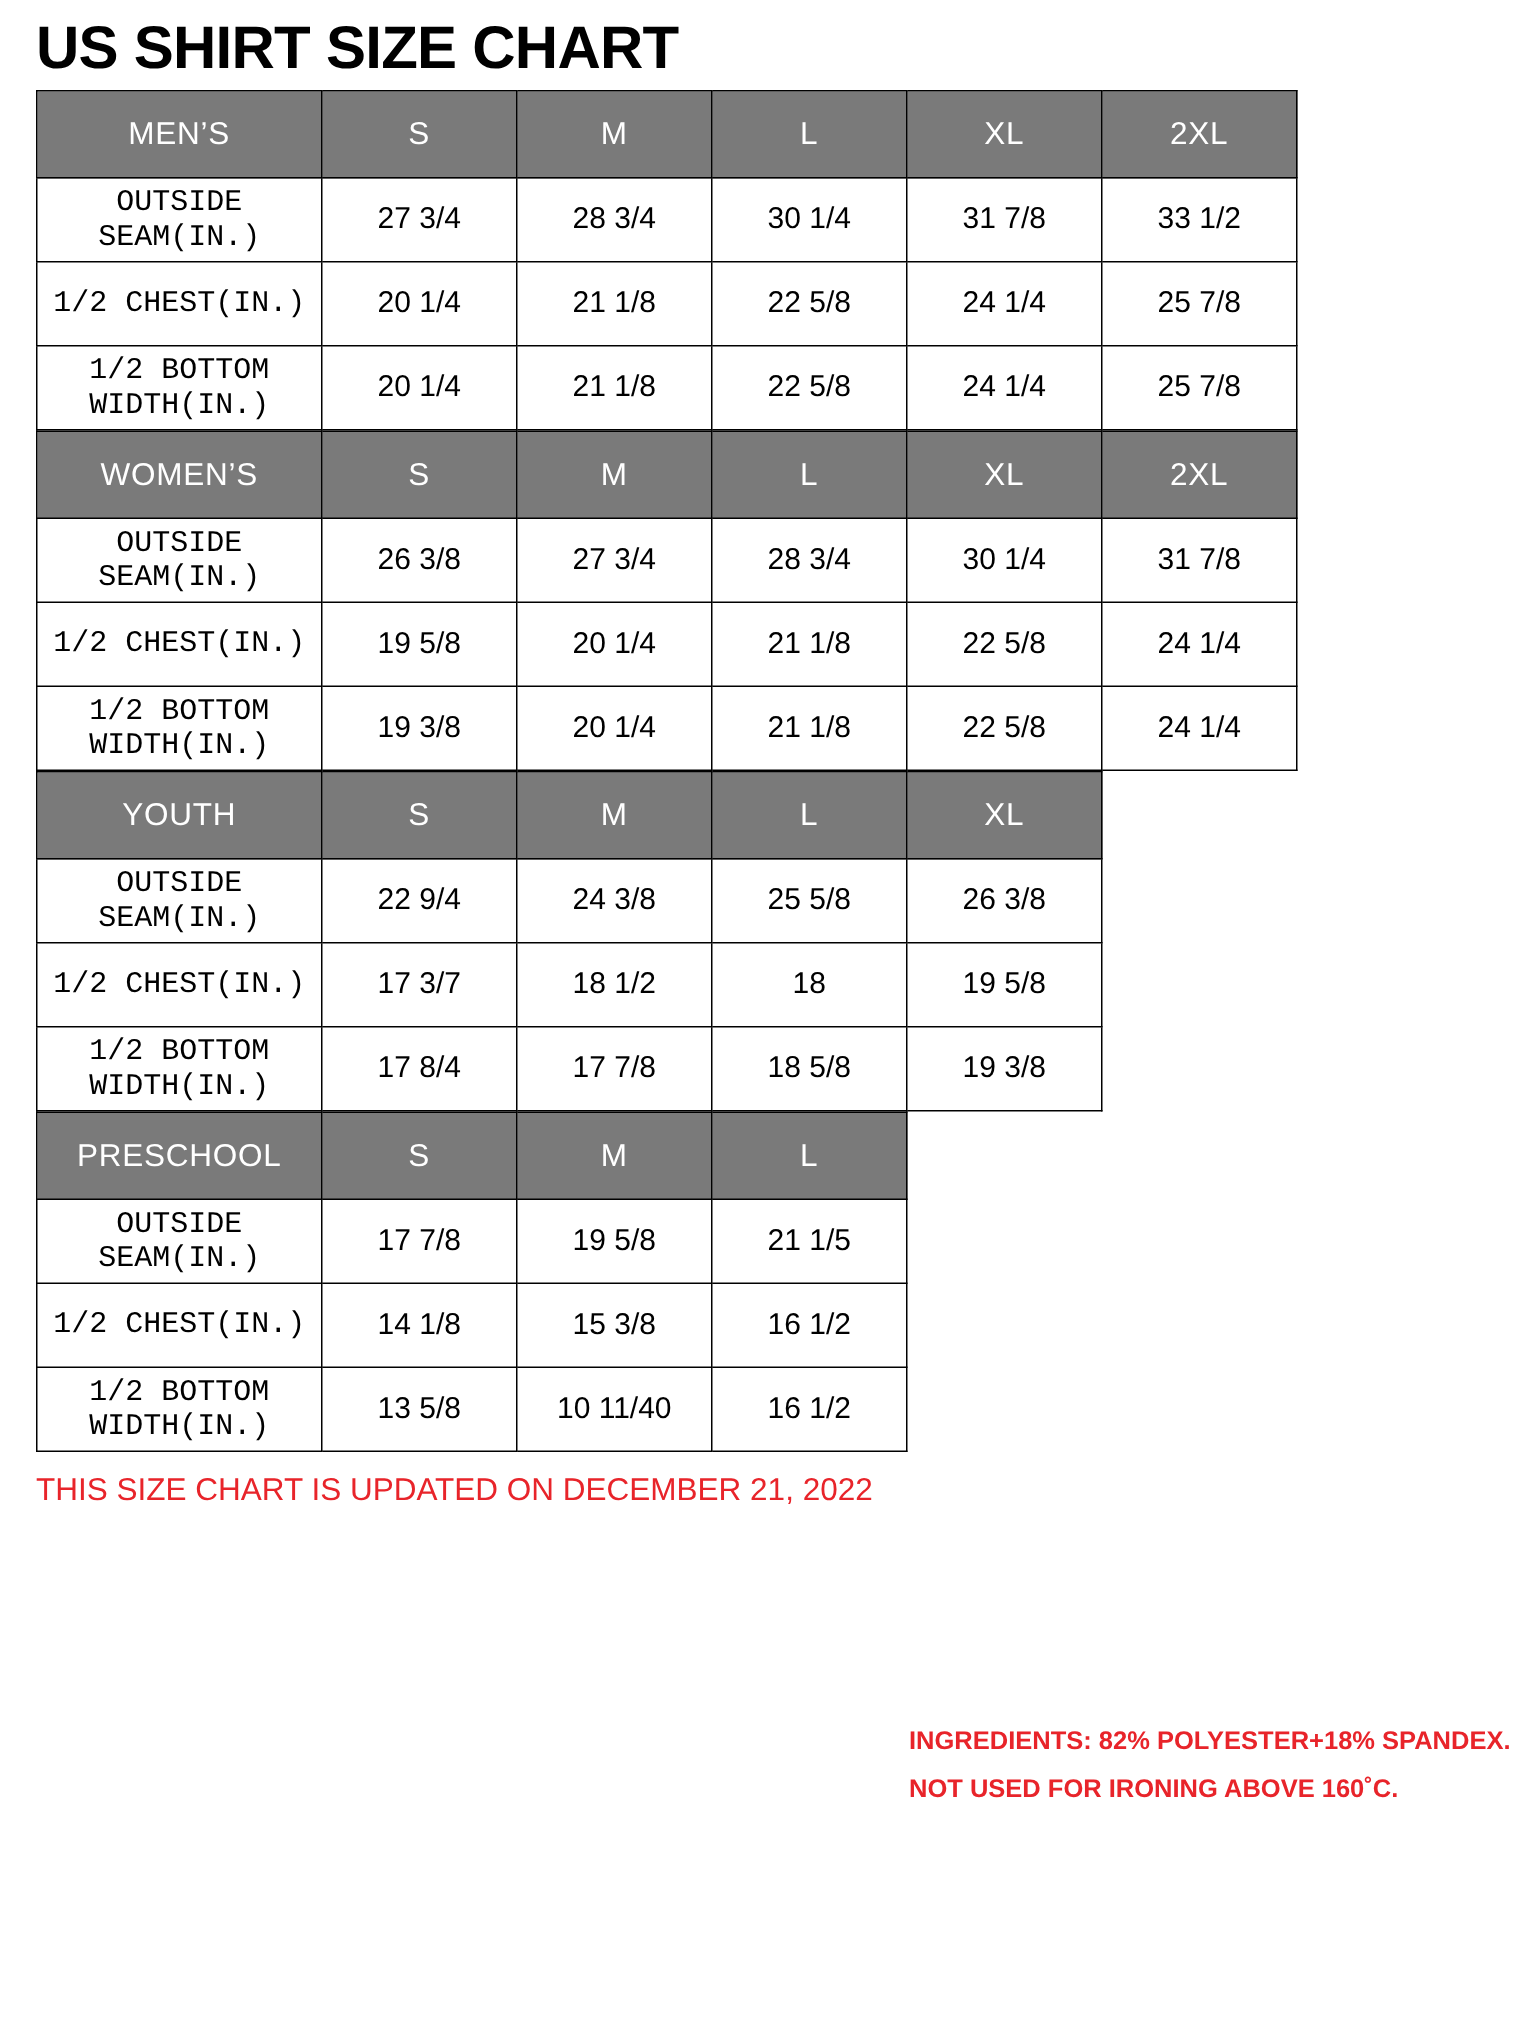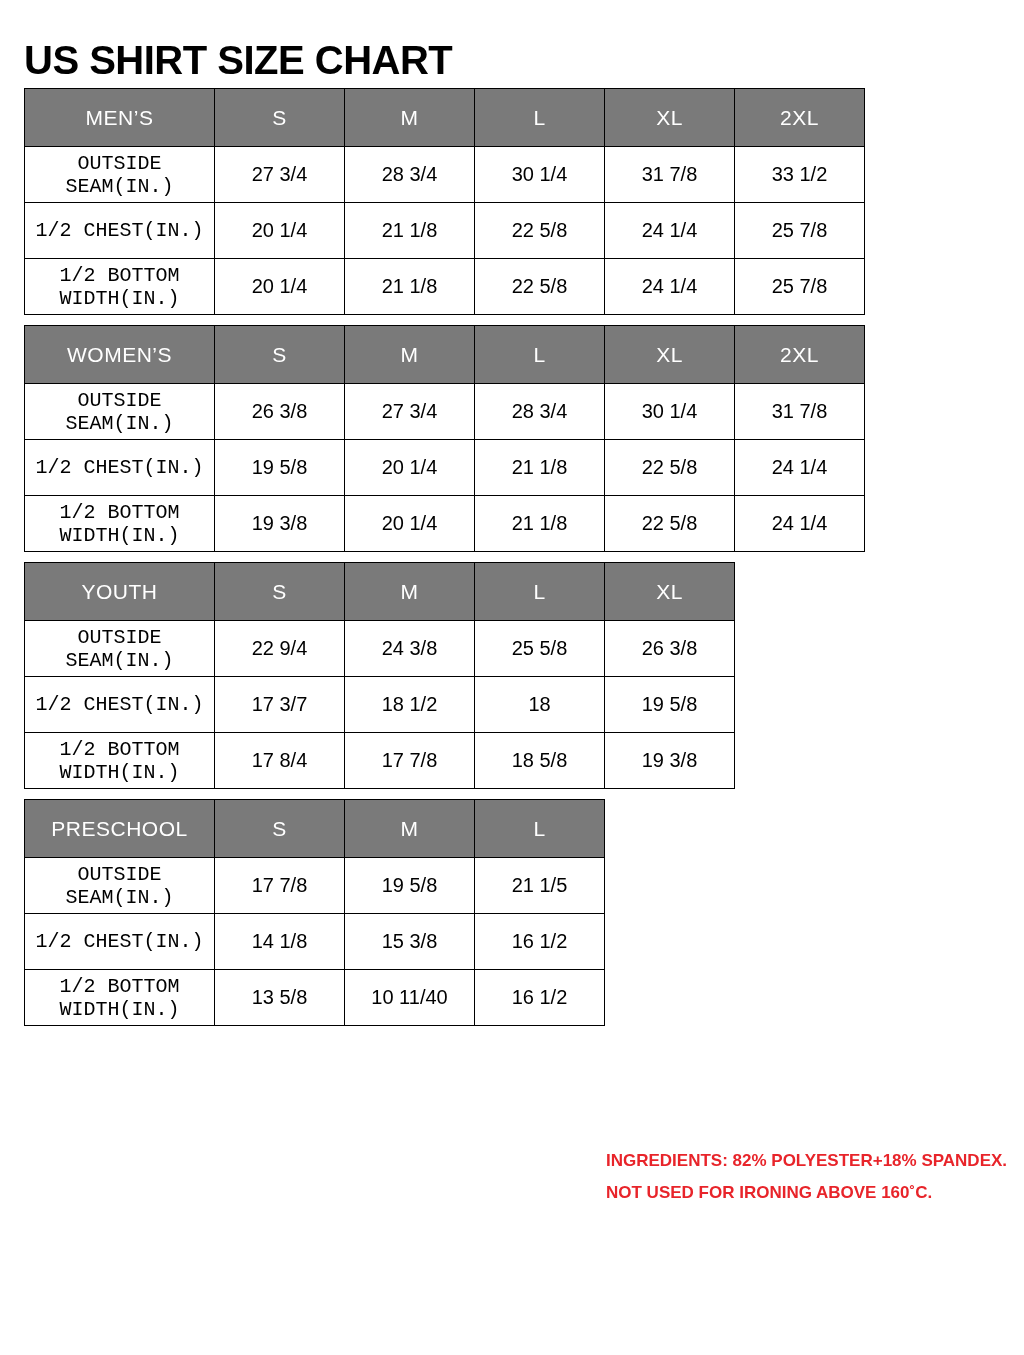--- a/index.html
+++ b/index.html
@@ -9,42 +9,41 @@
   }
   body {
     width: 1024px;
     height: 1355px;
     font-family: "Liberation Sans", sans-serif;
     color: #000000;
     position: relative;
     overflow: hidden;
   }
   .page {
-    padding: 30px 24px 0 24px;
+    padding: 2px 24px 0 24px;
     box-sizing: border-box;
     width: 940px;
   }
   .title {
     font-size: 40px;
     font-weight: bold;
     letter-spacing: -0.5px;
     margin: 8px 0 6px 0;
     line-height: 1.1;
   }
   .note {
     color: #e8242a;
     font-size: 21px;
     line-height: 1.35;
     margin: 0 0 14px 0;
     max-width: 930px;
   }
   table.size-table {
     border-collapse: collapse;
     table-layout: fixed;
-    margin-bottom: 10px;
   }
   table.size-table td, table.size-table th {
     border: 1px solid #000000;
     text-align: center;
     vertical-align: middle;
     font-size: 20px;
     font-weight: normal;
     height: 56px;
     padding: 2px 4px;
     box-sizing: border-box;
@@ -222,18 +221,19 @@
       </tr>
       <tr>
         <td class="row-label">1/2 BOTTOM WIDTH(IN.)</td>
         <td>13 5/8</td>
         <td>10 11/40</td>
         <td>16 1/2</td>
       </tr>
     </tbody>
   </table>
 
+  <p class="footer">THIS SIZE CHART IS UPDATED ON DECEMBER 21, 2022</p>
 </div>
 
 <div class="ingredients">
   <div>INGREDIENTS: 82% POLYESTER+18% SPANDEX.</div>
   <div>NOT USED FOR IRONING ABOVE 160˚C.</div>
 </div>
 
 </body></html>

